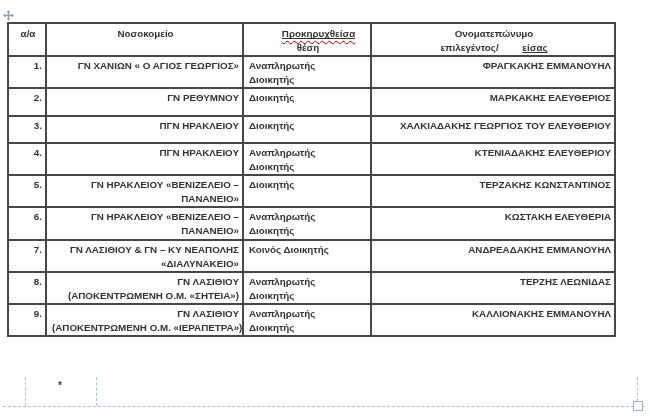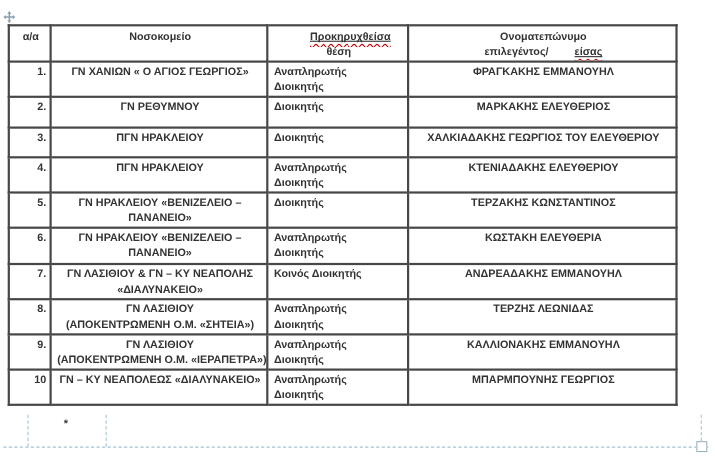--- a/index.html
+++ b/index.html
@@ -16,23 +16,23 @@
   }
   table.doc th,table.doc td{
     border:2px solid #474747;
     vertical-align:top;overflow:hidden;
     font-weight:bold;color:#333333;
     font-size:9.8px;line-height:13.5px;
     padding:2px 3px 1px 5px;
   }
   table.doc th{text-align:center;white-space:normal;padding-top:3px;}
   td.c-num{text-align:right;padding-right:4px;white-space:pre;}
-  td.c-hosp{text-align:center;white-space:pre;}
+  td.c-hosp{text-align:right;white-space:pre;}
   td.c-pos{text-align:left;white-space:pre;}
-  td.c-name{text-align:center;white-space:pre;}
+  td.c-name{text-align:right;white-space:pre;}
   
   .uline{text-decoration:underline;text-decoration-thickness:1px;}
   .wavy{
     text-decoration-line:underline;text-decoration-style:wavy;
     text-decoration-color:#c00000;text-decoration-thickness:1px;
     text-underline-offset:2.5px;text-decoration-skip-ink:none;padding-left:21px;
   }
   
   .grid-dash-h{position:absolute;border-top:1px dashed #a4c3d4;height:0;}
   .grid-dash-v{position:absolute;border-left:1px dashed #a4c3d4;width:0;}
@@ -140,27 +140,20 @@
         <td class="c-name">ΤΕΡΖΗΣ ΛΕΩΝΙΔΑΣ</td>
       </tr>
       <tr style="height:30px">
         <td class="c-num">9.</td>
         <td class="c-hosp">ΓΝ ΛΑΣΙΘΙΟΥ
 (ΑΠΟΚΕΝΤΡΩΜΕΝΗ Ο.Μ. «ΙΕΡΑΠΕΤΡΑ»)</td>
         <td class="c-pos">Αναπληρωτής
 Διοικητής</td>
         <td class="c-name">ΚΑΛΛΙΟΝΑΚΗΣ ΕΜΜΑΝΟΥΗΛ</td>
       </tr>
-      <tr style="height:28px">
-        <td class="c-num">10</td>
-        <td class="c-hosp">ΓΝ – ΚΥ ΝΕΑΠΟΛΕΩΣ «ΔΙΑΛΥΝΑΚΕΙΟ»</td>
-        <td class="c-pos">Αναπληρωτής
-Διοικητής</td>
-        <td class="c-name">ΜΠΑΡΜΠΟΥΝΗΣ ΓΕΩΡΓΙΟΣ</td>
-      </tr>
     </tbody>
   </table>
 
   <div class="grid-dash-v" style="left:25px;top:377px;height:29px"></div>
   <div class="grid-dash-v" style="left:96px;top:377px;height:29px"></div>
   <div class="grid-dash-v" style="left:637px;top:377px;height:29px"></div>
   <div class="grid-dash-h" style="left:3px;top:406px;width:641px"></div>
 
   <div class="fn-marker">*</div>
 

